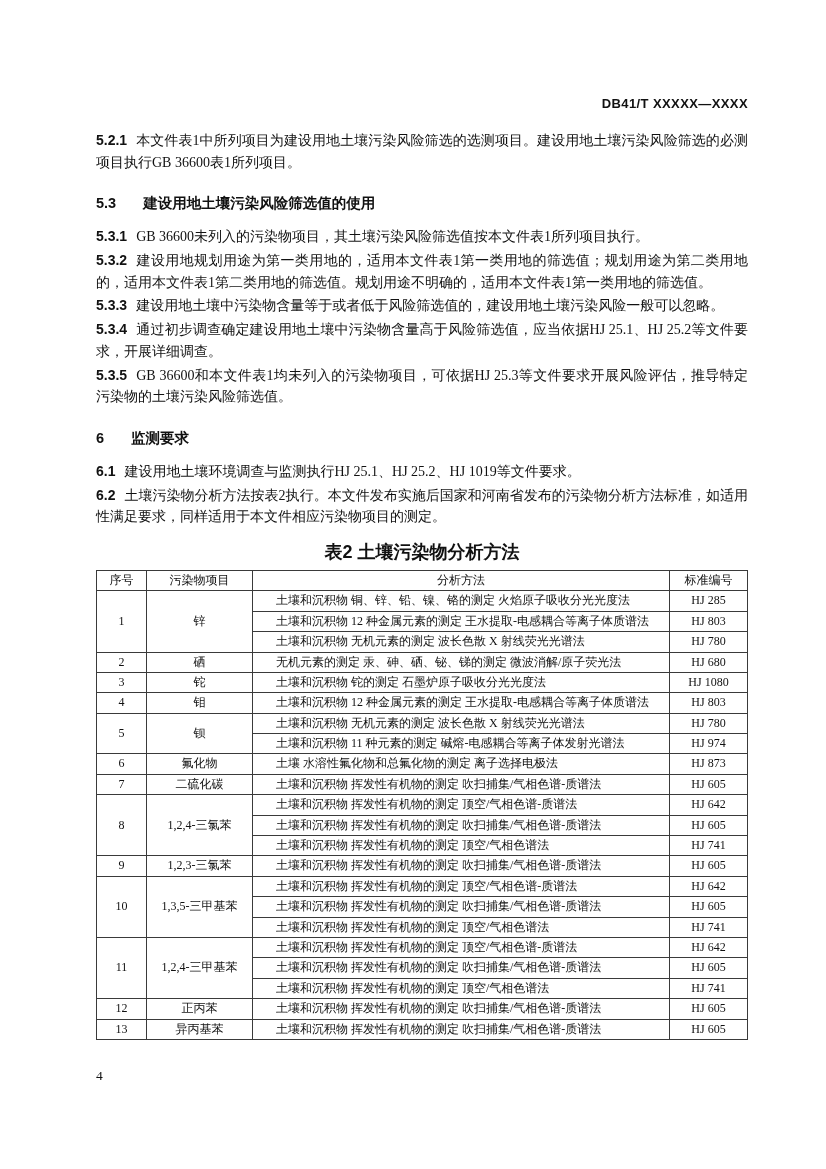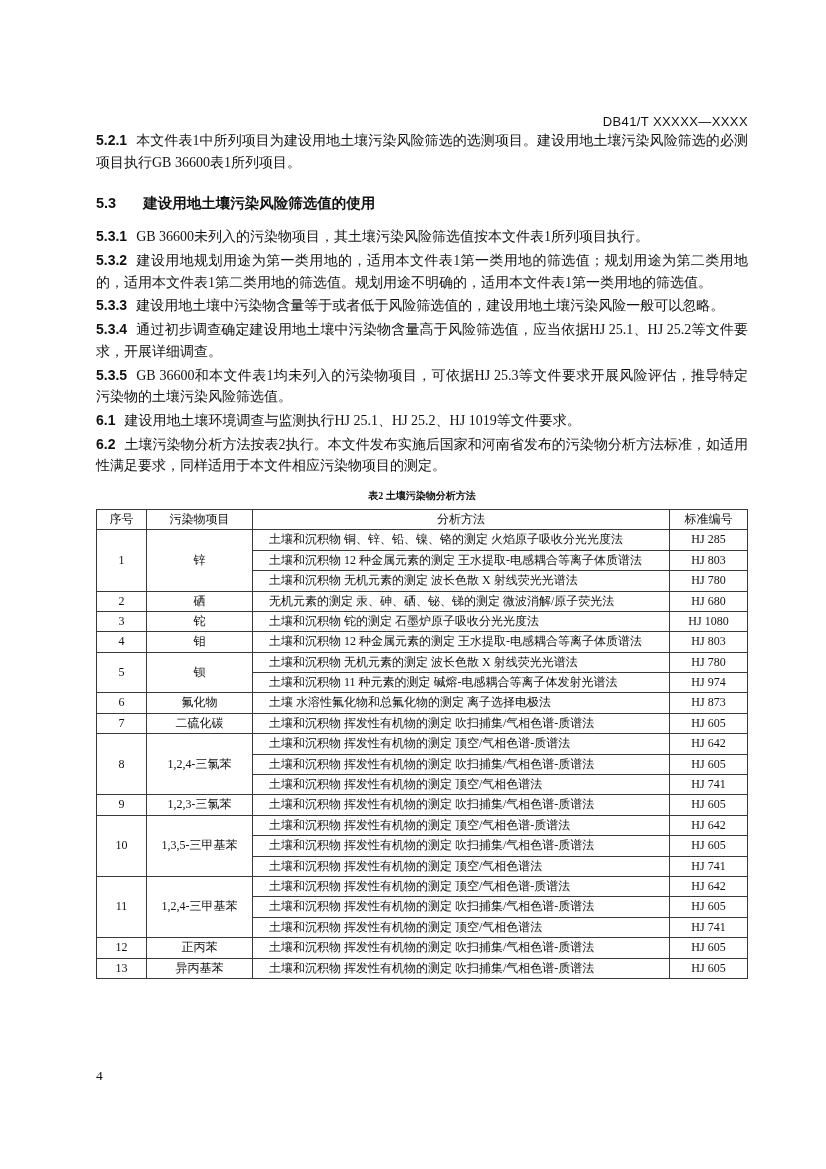--- a/index.html
+++ b/index.html
@@ -8,59 +8,59 @@
     position:relative;
     width:826px; height:1169px;
     margin:0 auto;
     background:#ffffff;
     font-family:"Liberation Serif","DejaVu Serif",serif;
     color:#111111;
     overflow:hidden;
     outline:1px solid #e2e2e2;
   }
   .doc-header {
-    position:absolute; top:114px; right:78px;
+    position:absolute; top:96px; right:78px;
     font-family:"Liberation Sans","DejaVu Sans",sans-serif;
-    font-weight:normal; font-size:13px; letter-spacing:0.4px;
+    font-weight:bold; font-size:13px; letter-spacing:0.4px;
   }
   .content { position:absolute; left:96px; right:78px; top:130px; }
   .para {
     font-size:14px; line-height:1.55; text-align:justify;
     margin:0 0 2px 0;
   }
   .clause-num {
     font-family:"Liberation Sans","DejaVu Sans",sans-serif;
     font-weight:bold; margin-right:9px;
   }
   .heading {
     font-family:"Liberation Sans","DejaVu Sans",sans-serif;
     font-weight:bold; font-size:14.5px;
     margin:21px 0 13px 0;
   }
   .heading .clause-num { margin-right:27px; }
   .table-title {
     text-align:center;
-    font-family:Liberation Serif, serif;
-    font-weight:bold; font-size:10px;
+    font-family:Liberation Sans, sans-serif;
+    font-weight:bold; font-size:18px;
     margin:12px 0 6px 0;
   }
   table.analysis-table {
     width:100%; border-collapse:collapse;
     font-size:12px; table-layout:fixed;
   }
   .analysis-table th, .analysis-table td {
     border:1px solid #3a3a3a;
     padding:1px 4px;
     line-height:1.45;
     text-align:center;
     font-weight:normal;
     vertical-align:middle;
     overflow:hidden;
   }
-  .analysis-table td.c-method { text-align:left; padding-left:16px; }
+  .analysis-table td.c-method { text-align:left; padding-left:23px; }
   .page-number {
     position:absolute; left:96px; top:1068px;
     font-size:13.5px;
   }
 </style>
 </head>
 <body>
 
 <div class="page">
 
@@ -69,20 +69,21 @@
   <main class="content">
 
     <div id="blocks">
         <p class="para"><span class="clause-num">5.2.1</span>本文件表1中所列项目为建设用地土壤污染风险筛选的选测项目。建设用地土壤污染风险筛选的必测项目执行GB 36600表1所列项目。</p>
         <h3 class="heading"><span class="clause-num">5.3</span>建设用地土壤污染风险筛选值的使用</h3>
         <p class="para"><span class="clause-num">5.3.1</span>GB 36600未列入的污染物项目，其土壤污染风险筛选值按本文件表1所列项目执行。</p>
         <p class="para"><span class="clause-num">5.3.2</span>建设用地规划用途为第一类用地的，适用本文件表1第一类用地的筛选值；规划用途为第二类用地的，适用本文件表1第二类用地的筛选值。规划用途不明确的，适用本文件表1第一类用地的筛选值。</p>
         <p class="para"><span class="clause-num">5.3.3</span>建设用地土壤中污染物含量等于或者低于风险筛选值的，建设用地土壤污染风险一般可以忽略。</p>
         <p class="para"><span class="clause-num">5.3.4</span>通过初步调查确定建设用地土壤中污染物含量高于风险筛选值，应当依据HJ 25.1、HJ 25.2等文件要求，开展详细调查。</p>
         <p class="para"><span class="clause-num">5.3.5</span>GB 36600和本文件表1均未列入的污染物项目，可依据HJ 25.3等文件要求开展风险评估，推导特定污染物的土壤污染风险筛选值。</p>
+        <h3 class="heading"><span class="clause-num">6</span>监测要求</h3>
         <p class="para"><span class="clause-num">6.1</span>建设用地土壤环境调查与监测执行HJ 25.1、HJ 25.2、HJ 1019等文件要求。</p>
         <p class="para"><span class="clause-num">6.2</span>土壤污染物分析方法按表2执行。本文件发布实施后国家和河南省发布的污染物分析方法标准，如适用性满足要求，同样适用于本文件相应污染物项目的测定。</p>
       </div>
 
     <div class="table-title">表2 土壤污染物分析方法</div>
 
     <table class="analysis-table">
       <colgroup>
         <col style="width:50px">
         <col style="width:106px">

